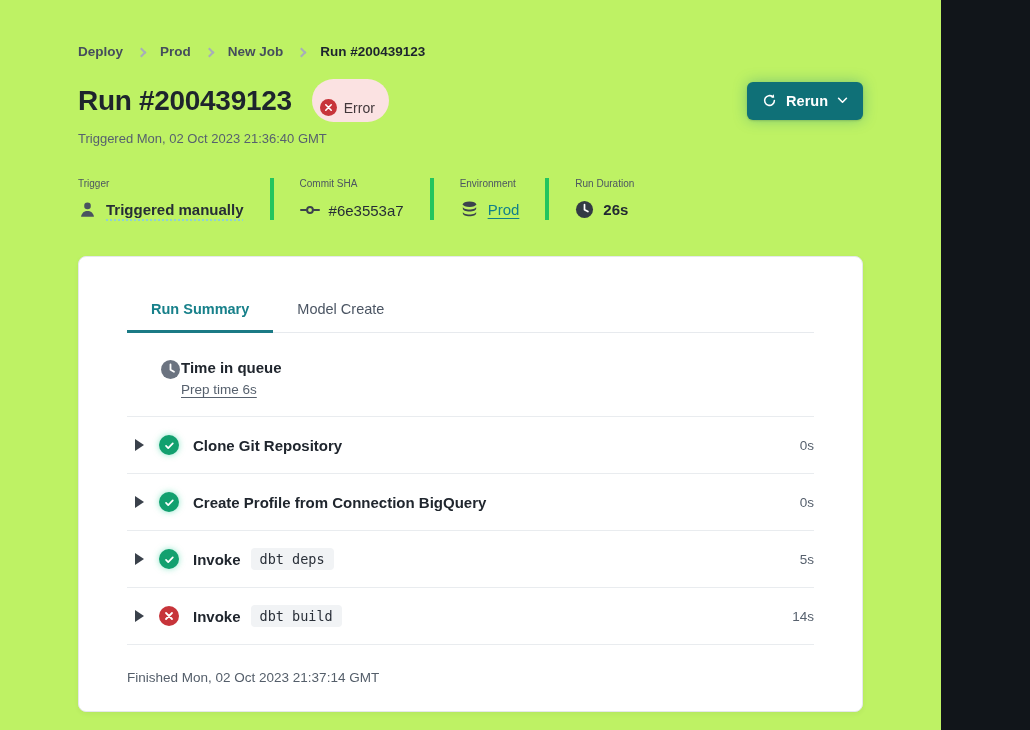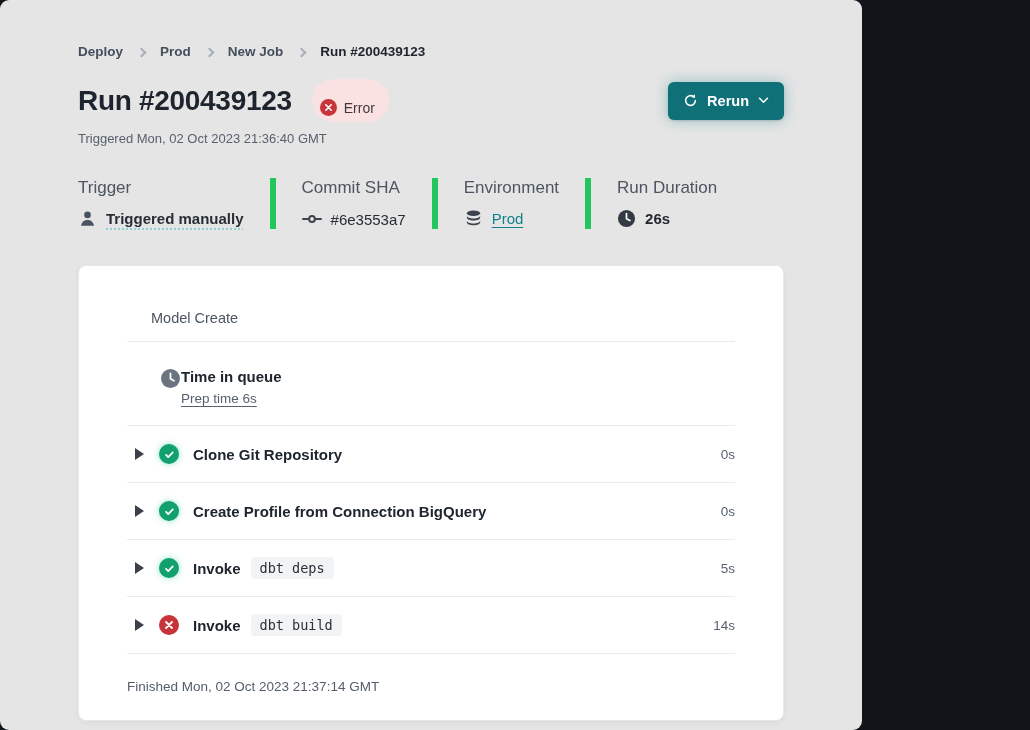--- a/index.html
+++ b/index.html
@@ -3,23 +3,23 @@
 <meta charset="utf-8">
 <style>
   * { margin:0; padding:0; box-sizing:border-box; }
   html,body { width:1030px; height:730px; }
   body {
     background:#11151a;
     font-family:"Liberation Sans", sans-serif;
     -webkit-font-smoothing:antialiased;
   }
   .page {
-    width:862px; height:730px;
-    background:#e5e5e5;
-    border-radius:9px;
+    width:941px; height:730px;
+    background:#bef264;
+    border-radius:0;
     overflow:hidden;
     position:relative;
   }
   
   .breadcrumb {
     display:flex; align-items:center;
     padding:44px 78px 0 78px;
     font-size:13.5px; font-weight:700; color:#454e5c;
     gap:15px;
   }
@@ -62,23 +62,23 @@
   }
   .triggered-line {
     padding:9px 78px 0 78px;
     font-size:13px; color:#57616e;
   }
   
   .meta-row {
     display:flex;
     padding:32px 78px 0 78px;
   }
-  .meta-col { padding:0 26px; border-left:6px solid #22c55e; }
+  .meta-col { padding:0 26px; border-left:4px solid #22c55e; }
   .meta-col:first-child { padding-left:0; border-left:none; }
-  .meta-label { font-size:17px; color:#4c5561; }
+  .meta-label { font-size:10px; color:#4c5561; }
   .meta-value {
     margin-top:11px;
     display:flex; align-items:center; gap:9px;
     font-size:15px; color:#262d36;
   }
   .meta-value .dotted {
     text-decoration:underline dotted #8fd0d5 1.5px;
     text-underline-offset:4px;
     cursor:help;
     font-weight:bold;
@@ -262,20 +262,21 @@
         </span>
         <span class="meta-duration">26s</span>
       </div>
     </div>
 
   </div>
 
   <section class="card">
 
     <div class="tabs">
+      <div class="tab active">Run Summary</div>
       <div class="tab">Model Create</div>
     </div>
 
     <div class="queue-row">
       <span>
         <svg width="21" height="21" viewBox="0 0 20 20">
           <circle cx="10" cy="10" r="9" fill="#6b7380"></circle>
           <path d="M10 5.2v5l3.3 1.9" fill="none" stroke="#fff" stroke-width="1.7" stroke-linecap="round" stroke-linejoin="round"></path>
         </svg>
       </span>

